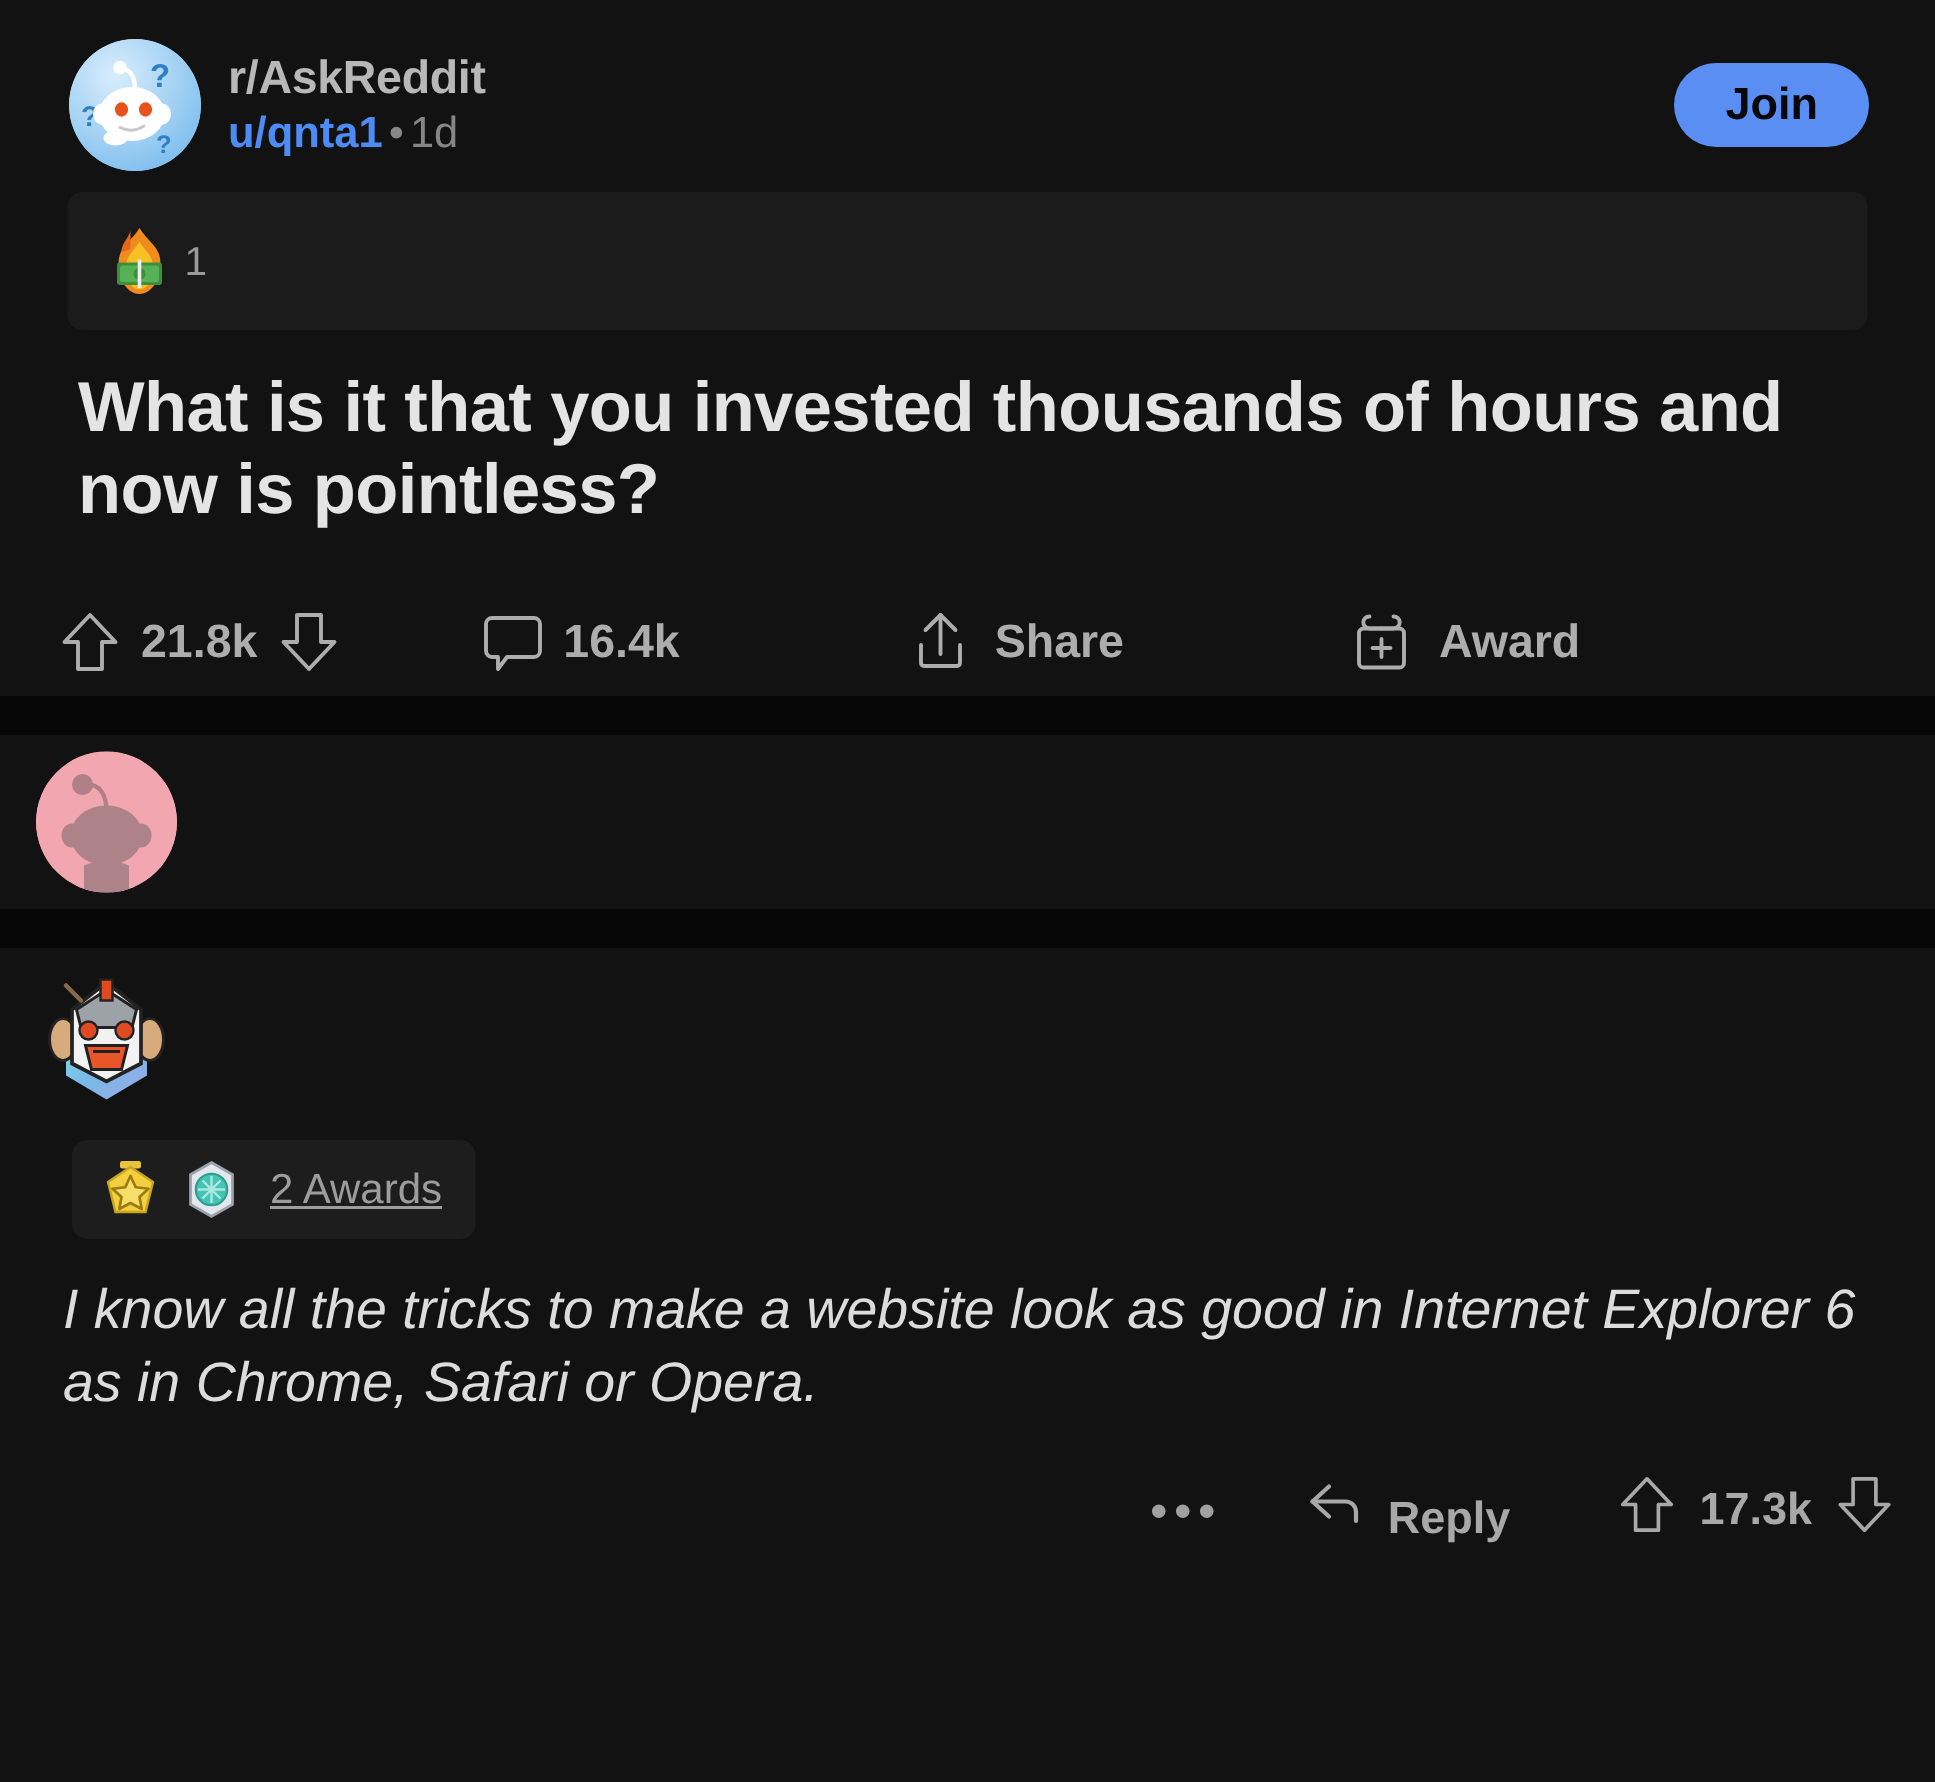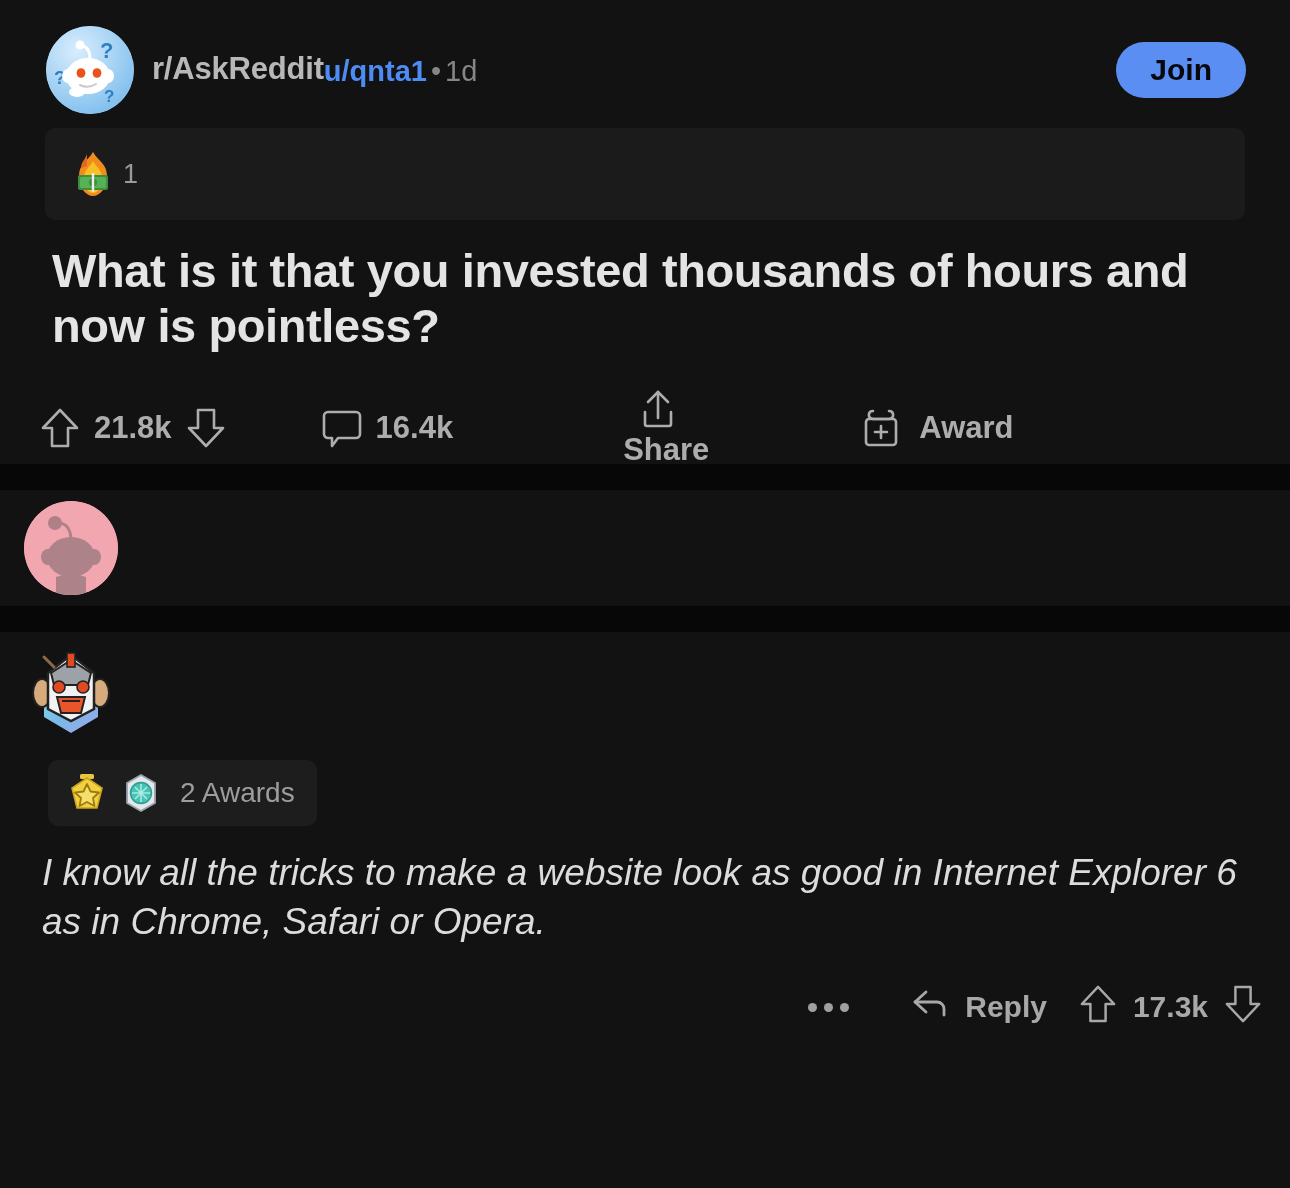--- a/index.html
+++ b/index.html
@@ -34,20 +34,21 @@
     flex: 0 0 88px;
     position: relative;
     background: radial-gradient(circle at 35% 30%, #cfe8fb 0%, #a8d4f5 45%, #8cc4f0 100%);
     overflow: hidden;
   }
   .sub-avatar svg { display: block; width: 100%; height: 100%; }
 
   .header-text {
     margin-left: 18px;
     display: flex;
+    flex-direction: column;
     justify-content: center;
     line-height: 1.12;
   }
   .sub-name {
     font-size: 31px;
     font-weight: bold;
     color: #b8b8b8;
     letter-spacing: -0.2px;
   }
   .sub-meta {
@@ -132,21 +133,21 @@
     color: #adadad;
     font-size: 31px;
     font-weight: bold;
     cursor: pointer;
   }
   .act .ic { display: flex; align-items: center; justify-content: center; }
   .act .num { margin: 0 14px; }
   .act .lbl { margin-left: 16px; }
   .vote-group { margin-right: 96px; }
   .comment-group { margin-right: 140px; }
-  .share-group { margin-right: 150px; flex-direction: column; }
+  .share-group { margin-right: 150px; }
 
   
   .divider {
     height: 26px;
     background: #070707;
     width: 100%;
   }
 
   
   .comment-head {
@@ -185,20 +186,21 @@
     border-radius: 10px;
     padding: 12px 22px 12px 18px;
     gap: 12px;
   }
   .badge { width: 42px; height: 42px; flex: 0 0 42px; }
   .badge svg { display:block; width:100%; height:100%; }
   .awards-label {
     font-size: 28px;
     color: #9d9d9d;
     margin-left: 6px;
+    text-decoration: underline;
   }
 
   
   .comment-body {
     margin: 22px 42px 0 42px;
     font-size: 37px;
     line-height: 1.33;
     color: #dcdcdc;
     font-style: italic;
   }
@@ -224,21 +226,21 @@
     display: flex;
     align-items: center;
     gap: 7px;
     margin-right: 60px;
     cursor: pointer;
   }
   .overflow-dots i {
     width: 9px; height: 9px; border-radius: 50%;
     background: #a0a0a0; display:block;
   }
-  .reply-group { margin-right: 32px; }
+  .reply-group { margin-right: 72px; align-items: flex-end; }
   .reply-group .lbl { margin-left: 14px; }
   .cf-vote .num { margin: 0 16px; }
 </style>
 </head>
 <body>
 
 <div class="screen">
 
   <div class="post-header">
     <div class="sub-avatar">

